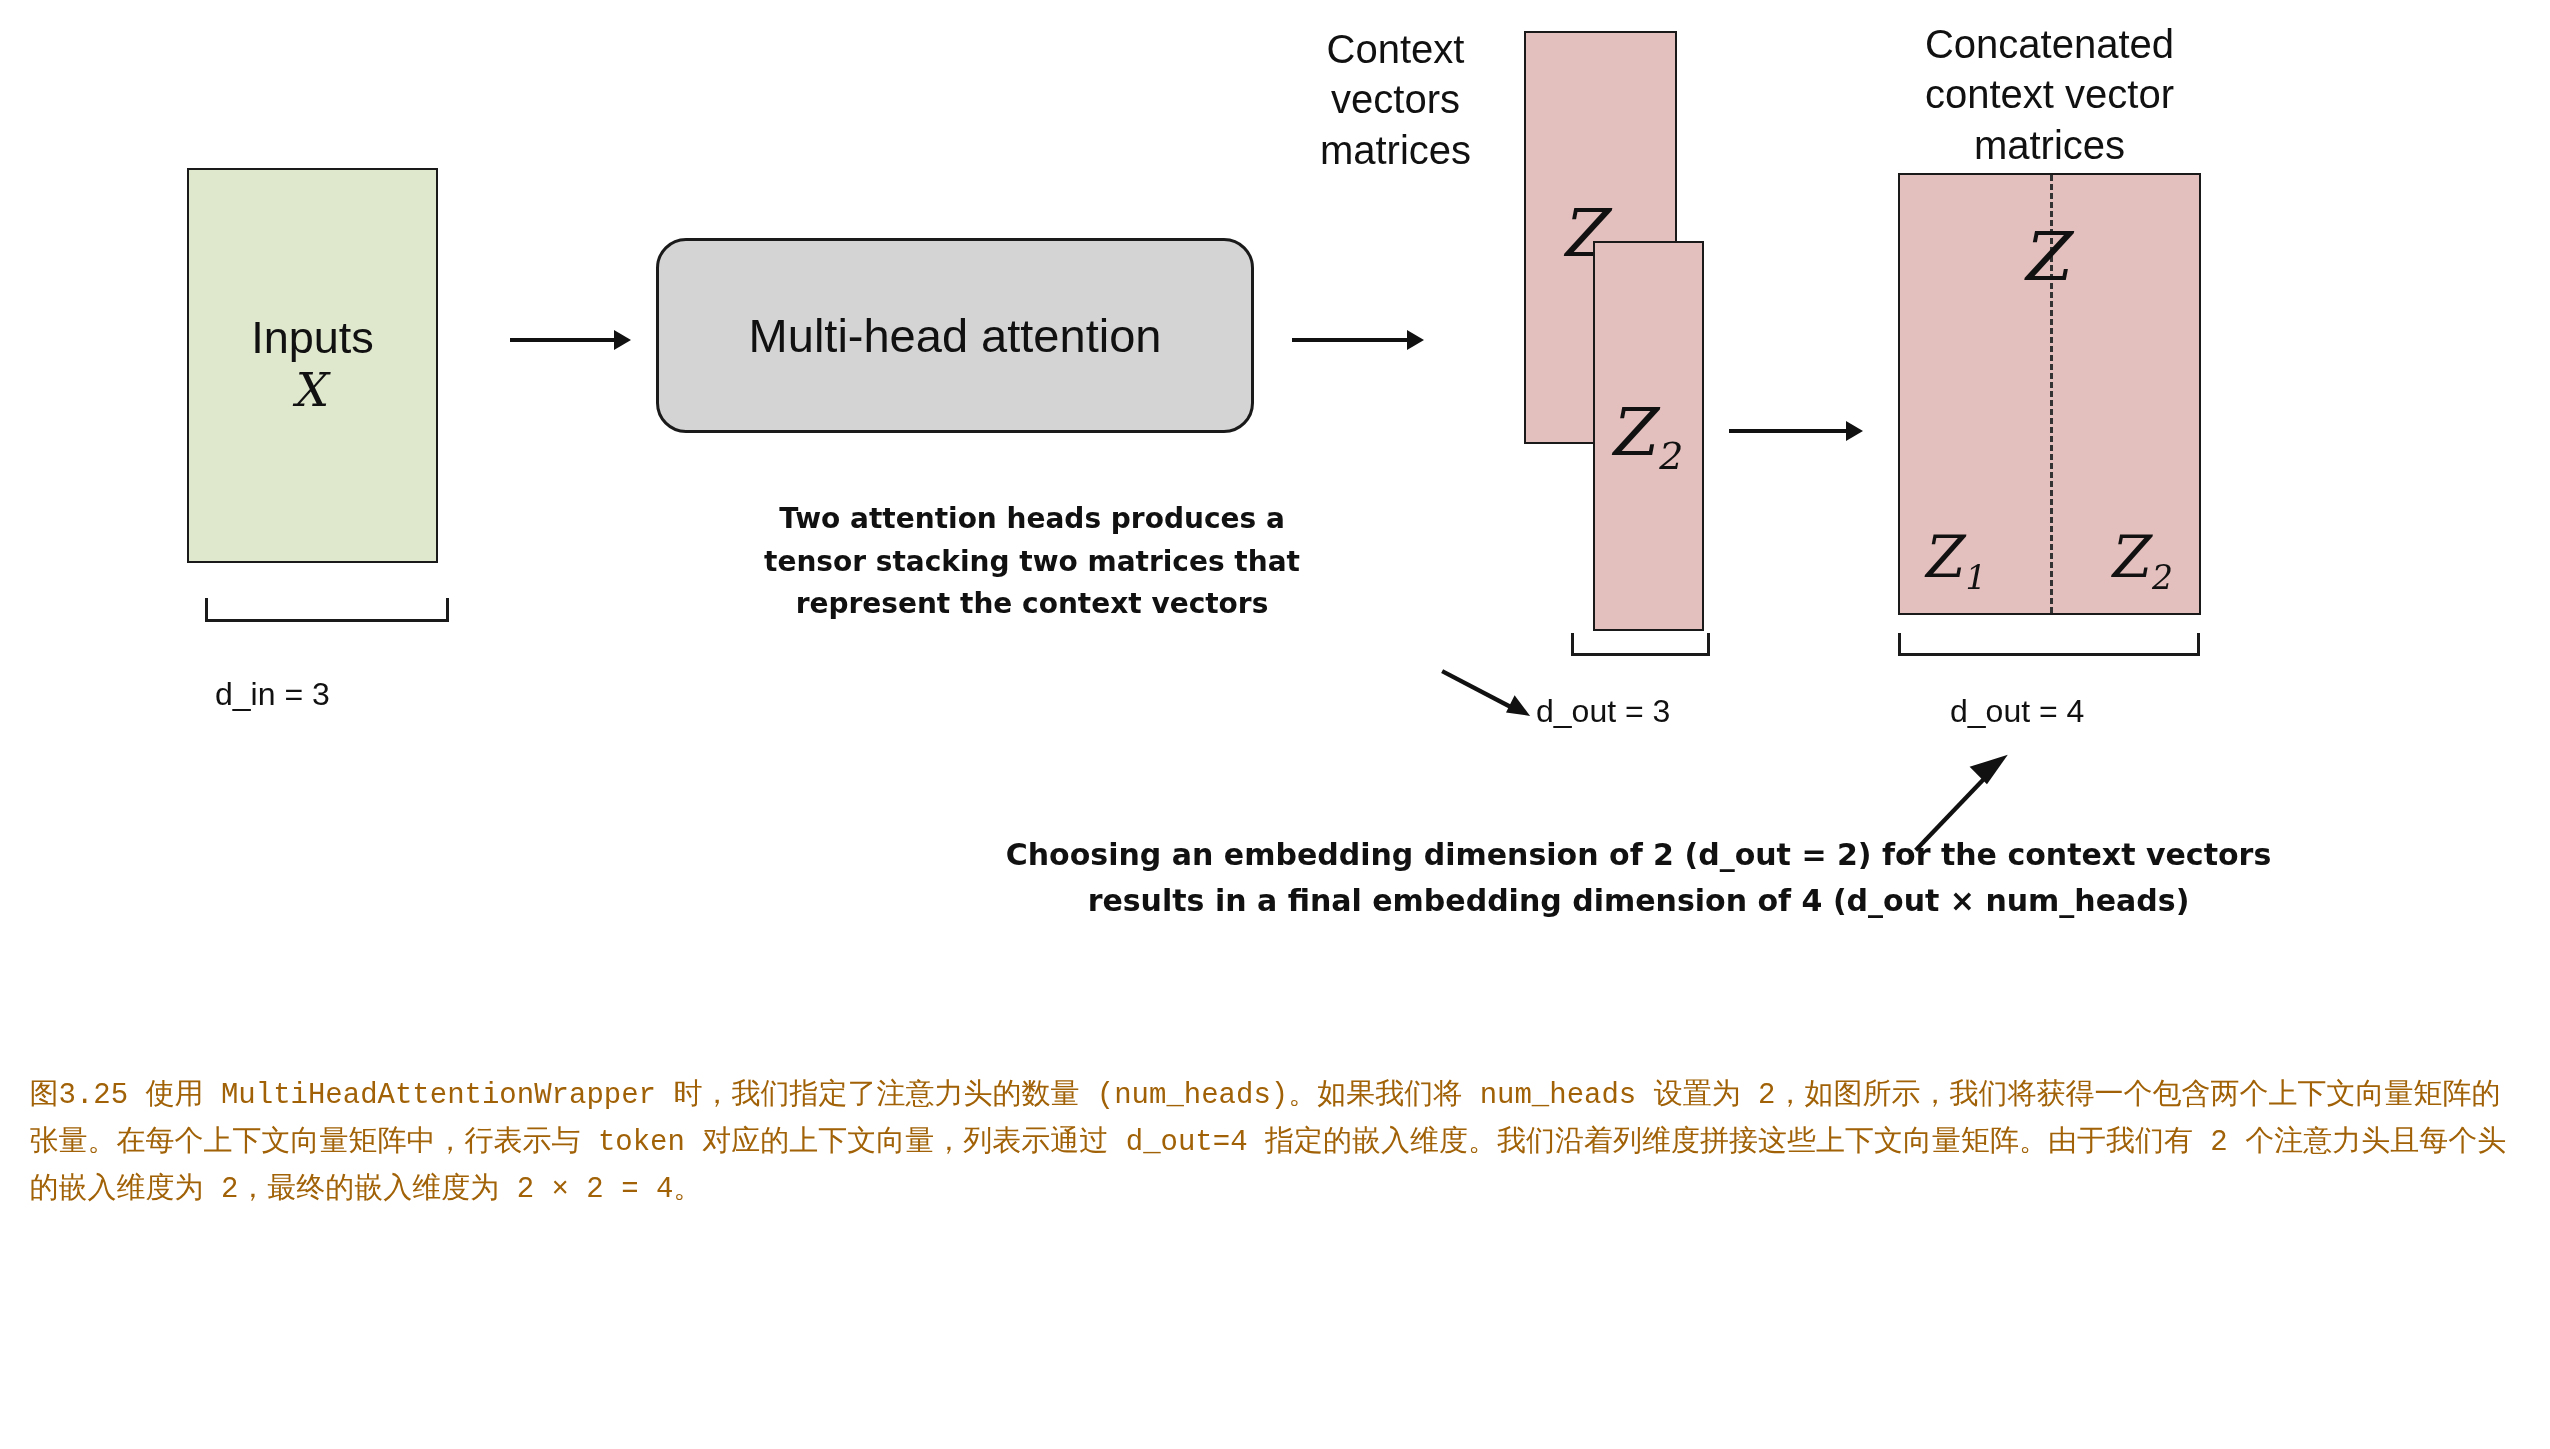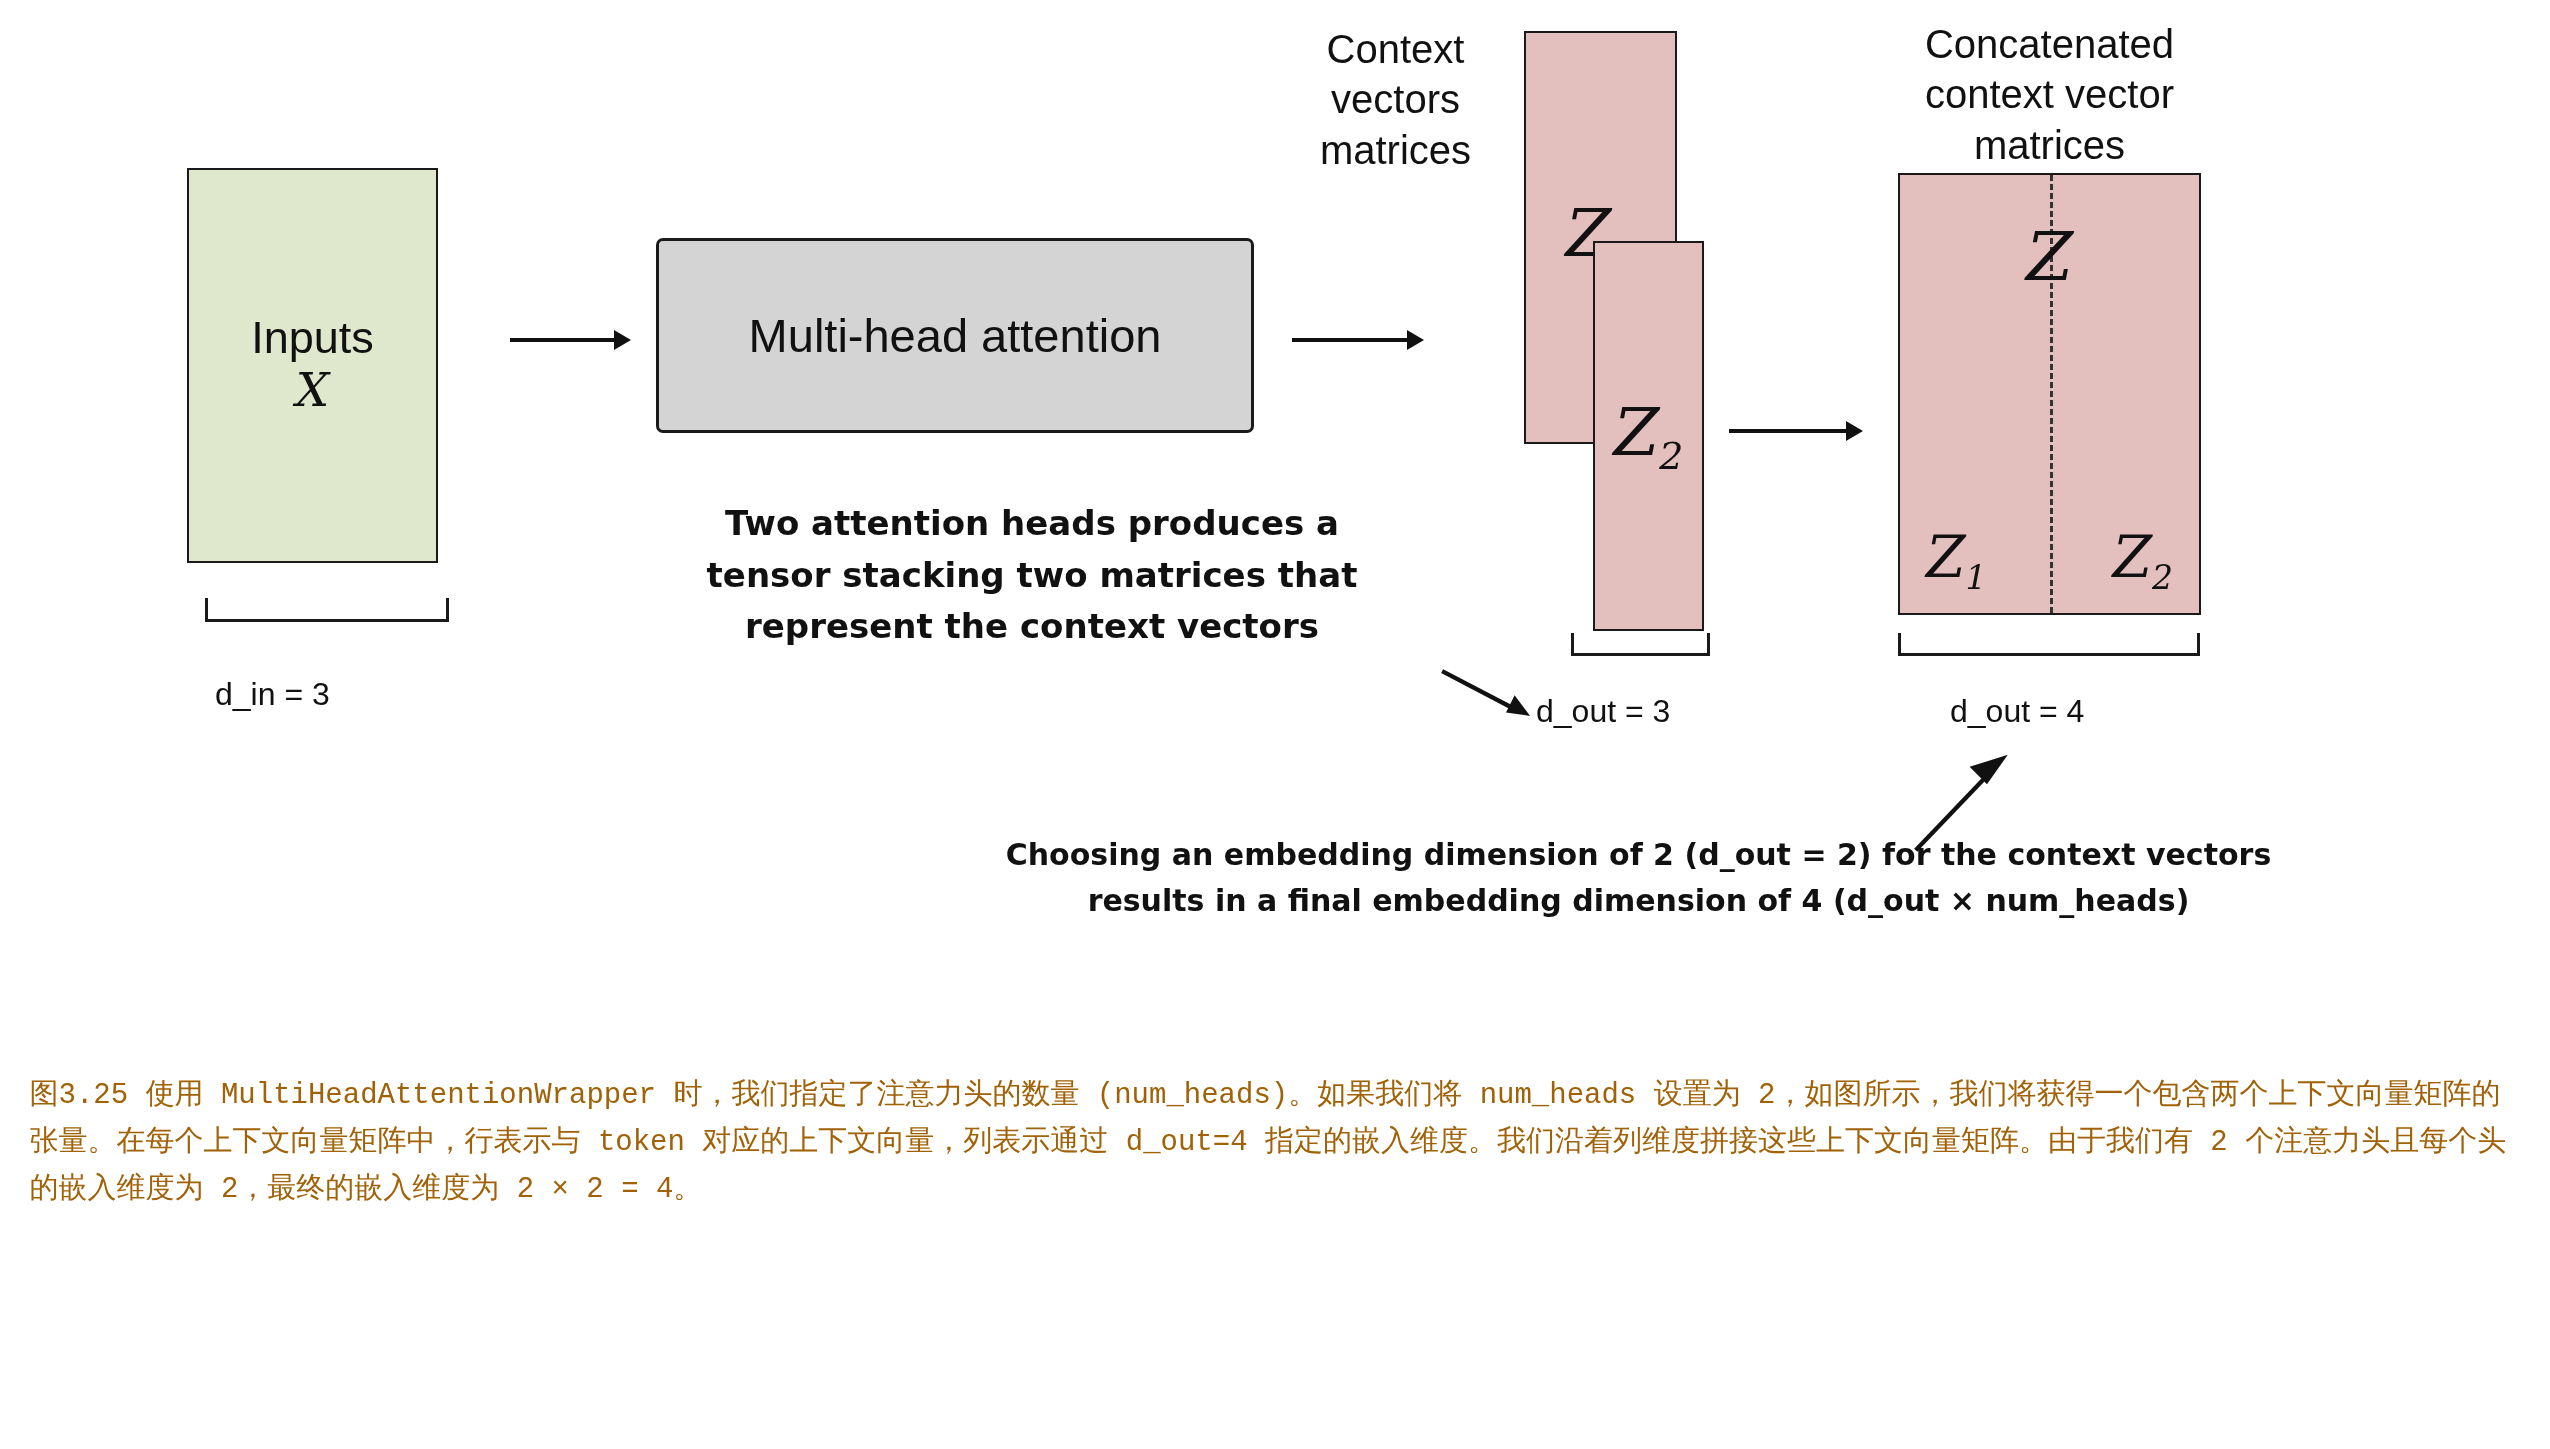--- a/index.html
+++ b/index.html
@@ -84,37 +84,37 @@
 
   
   .mha-box {
     position: absolute;
     left: 656px;
     top: 238px;
     width: 598px;
     height: 195px;
     background: #d4d4d4;
     border: 3.5px solid #1a1a1a;
-    border-radius: 7px;
+    border-radius: 30px;
     box-sizing: border-box;
     display: flex;
     align-items: center;
     justify-content: center;
   }
   .mha-label {
     font-size: 47px;
     color: #111;
   }
 
   
   .bold-note {
     position: absolute;
     font-family: "DejaVu Sans", sans-serif;
     font-weight: bold;
-    font-size: 34px;
+    font-size: 28px;
     line-height: 1.52;
     text-align: center;
     color: #111;
   }
 
   
   .cv-title {
     position: absolute;
     font-size: 40px;
     line-height: 1.26;

